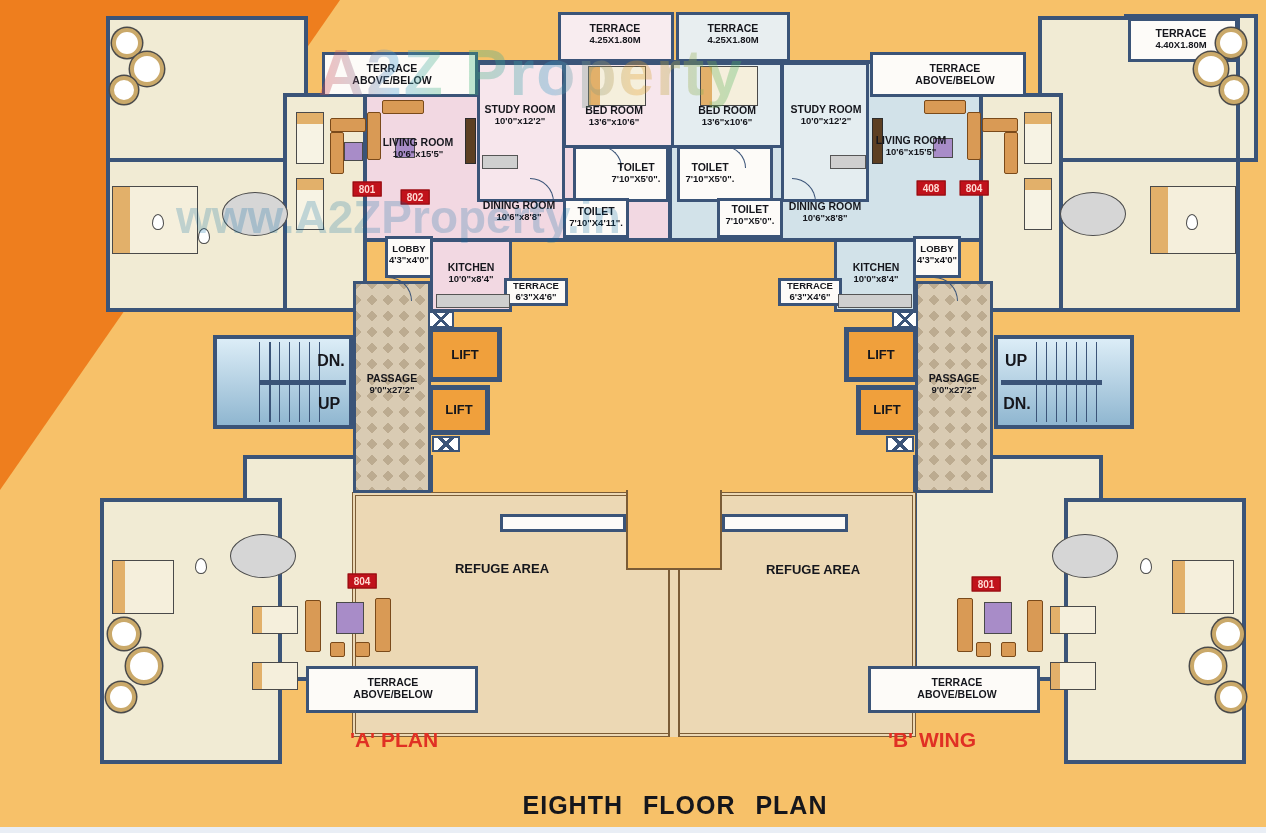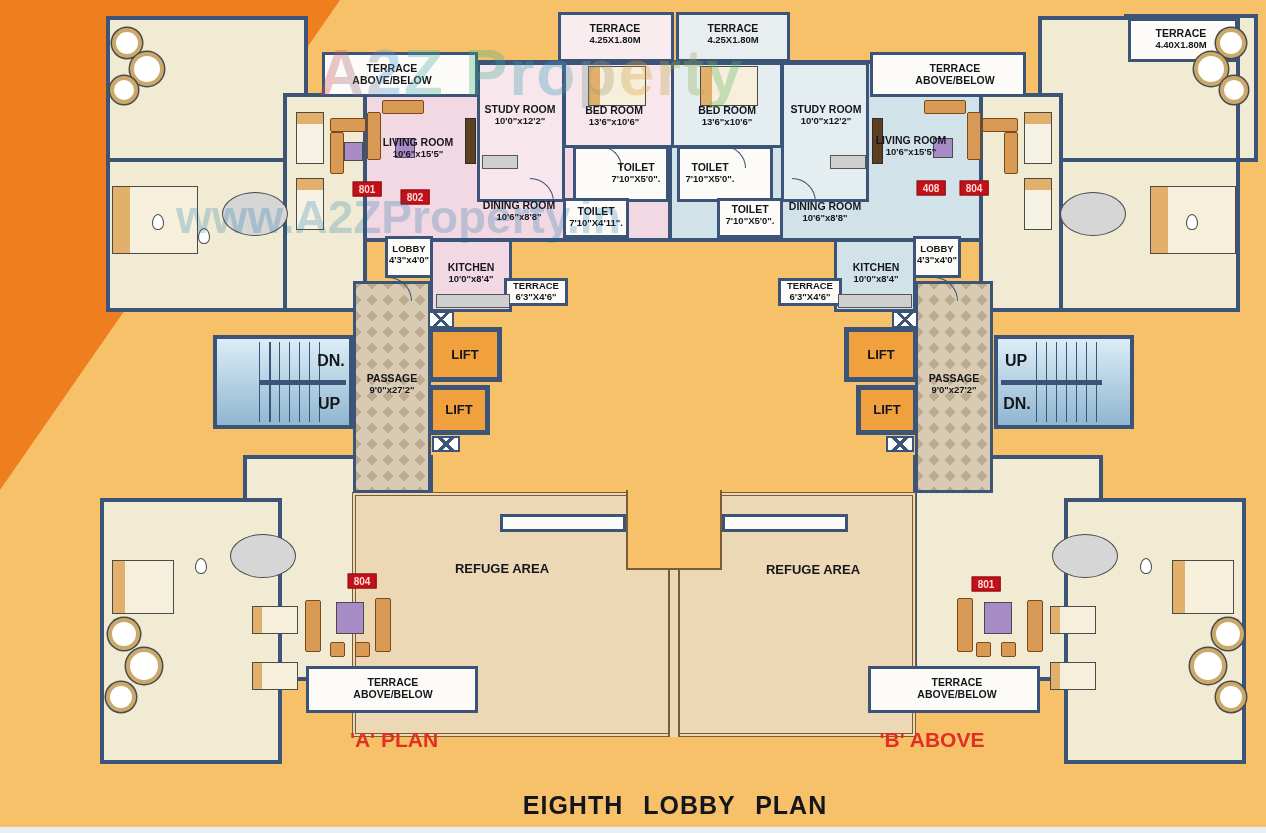--- a/index.html
+++ b/index.html
@@ -334,19 +334,19 @@
   </div>
 
   <div class="badge" style="left:367px;top:189px">801</div>
   <div class="badge" style="left:415px;top:197px">802</div>
   <div class="badge" style="left:931px;top:188px">408</div>
   <div class="badge" style="left:974px;top:188px">804</div>
   <div class="badge" style="left:362px;top:581px">804</div>
   <div class="badge" style="left:986px;top:584px">801</div>
 
   <div class="wing" style="left:394px;top:740px">'A' PLAN</div>
-  <div class="wing" style="left:932px;top:740px">'B' ABOVE</div>
-  <div id="title">EIGHTH LOBBY PLAN</div>
+  <div class="wing" style="left:932px;top:740px">'B' WING</div>
+  <div id="title">EIGHTH FLOOR PLAN</div>
 
   <div class="wm" id="wm-brand">A2Z Property</div>
   <div class="wm" id="wm-url">www.A2ZProperty.in</div>
 
 </div>
 
 </body></html>

